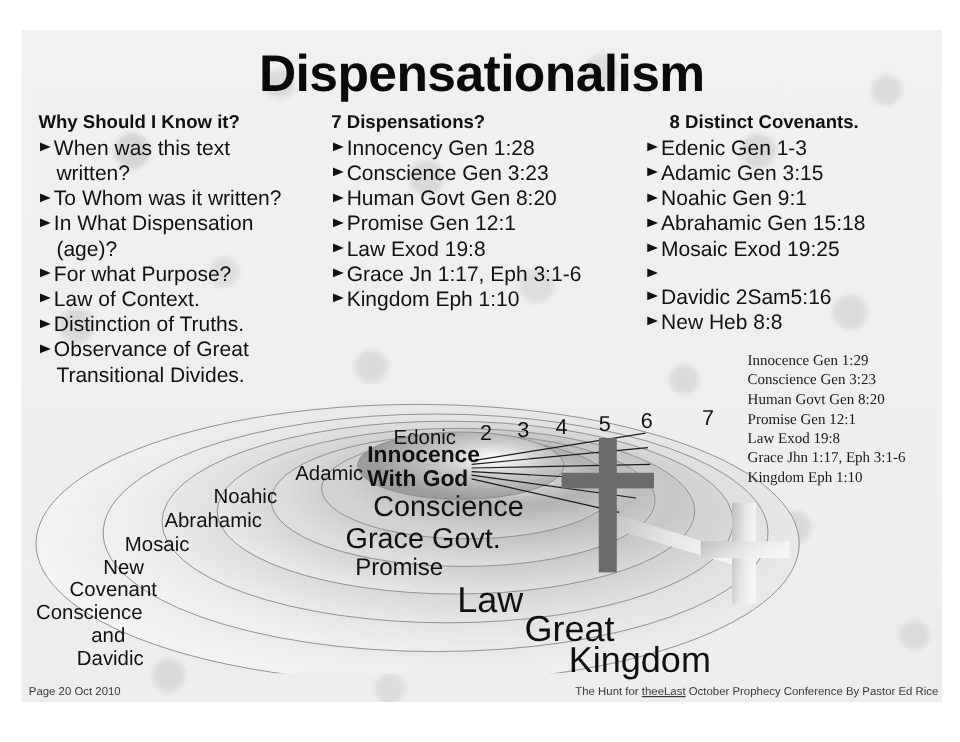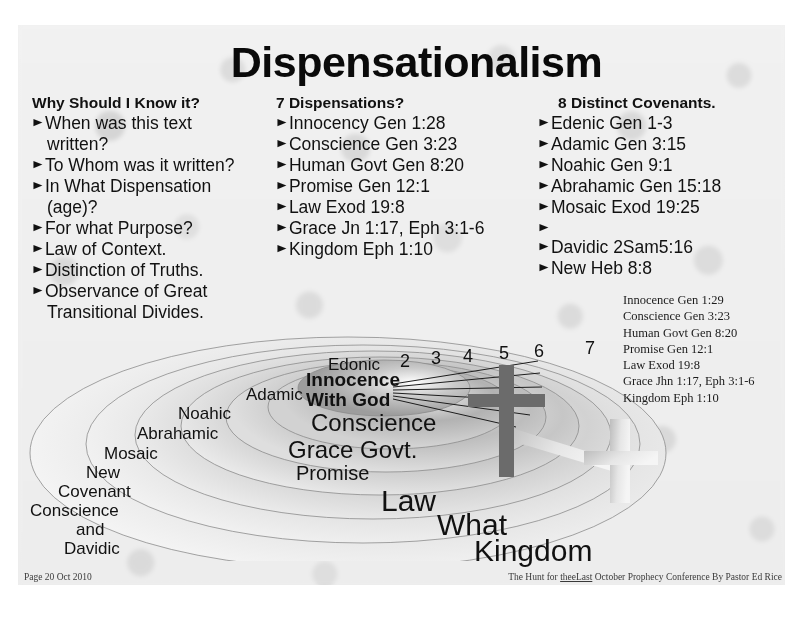--- a/index.html
+++ b/index.html
@@ -35,21 +35,21 @@
       linear-gradient(#f1f1f1,#ededed);
     filter:blur(0px);
   }
   #slide::after{
     content:""; position:absolute; inset:0; pointer-events:none;
     backdrop-filter:blur(2px);
   }
 
   
   #title{
-    position:absolute; left:15px; top:13px; width:100%;
+    position:absolute; left:0; top:13px; width:100%;
     text-align:center; font-size:43px; font-weight:bold; color:#0a0a0a;
     letter-spacing:-.5px; z-index:6;
   }
 
   
   .col{ position:absolute; z-index:6; color:#111; }
   .col h3{ font-size:15.5px; font-weight:bold; margin-bottom:1px; white-space:nowrap;}
   .col ul{ list-style:none; }
   .col li{
     font-size:17.5px; line-height:1.20; white-space:nowrap;
@@ -78,21 +78,21 @@
   
   #scripture{
     position:absolute; left:605px; top:267px; z-index:7;
     font-family:"Liberation Serif", serif; font-size:12.5px; line-height:1.30;
     color:#1a1a1a; white-space:nowrap;
   }
 
   
   .footer{
     position:absolute; bottom:3px; font-size:9.5px; color:#3a3a3a;
-    font-family:Liberation Serif, serif; white-space:nowrap; z-index:8;
+    font-family:Liberation Sans, sans-serif; white-space:nowrap; z-index:8;
   }
   #footer-left{ left:6px; }
   #footer-right{ right:3px; }
   #footer-right u{ text-decoration:underline; }
 </style>
 </head>
 <body>
 
 <div id="slide">
 
@@ -305,21 +305,21 @@
     <div class="dlabel" style="left:12px;top:180px;font-size:17px;">Conscience</div>
     <div class="dlabel" style="left:58px;top:199px;font-size:17px;">and</div>
     <div class="dlabel" style="left:46px;top:218px;font-size:17px;">Davidic</div>
 
     <div class="dlabel" style="left:288px;top:48px;font-size:19px;font-weight:bold;">Innocence</div>
     <div class="dlabel" style="left:288px;top:68px;font-size:19px;font-weight:bold;">With God</div>
     <div class="dlabel" style="left:293px;top:88px;font-size:24px;">Conscience</div>
     <div class="dlabel" style="left:270px;top:115px;font-size:24px;">Grace Govt.</div>
     <div class="dlabel" style="left:278px;top:141px;font-size:20px;">Promise</div>
     <div class="dlabel" style="left:363px;top:163px;font-size:30px;">Law</div>
-    <div class="dlabel" style="left:419px;top:187px;font-size:30px;">What</div>
+    <div class="dlabel" style="left:419px;top:187px;font-size:30px;">Great</div>
     <div class="dlabel" style="left:456px;top:213px;font-size:30px;">Kingdom</div>
   </div>
 
   <div id="scripture">
     <div>Innocence Gen 1:29</div>
     <div>Conscience Gen 3:23</div>
     <div>Human Govt Gen 8:20</div>
     <div>Promise Gen 12:1</div>
     <div>Law Exod 19:8</div>
     <div>Grace Jhn 1:17, Eph 3:1-6</div>

